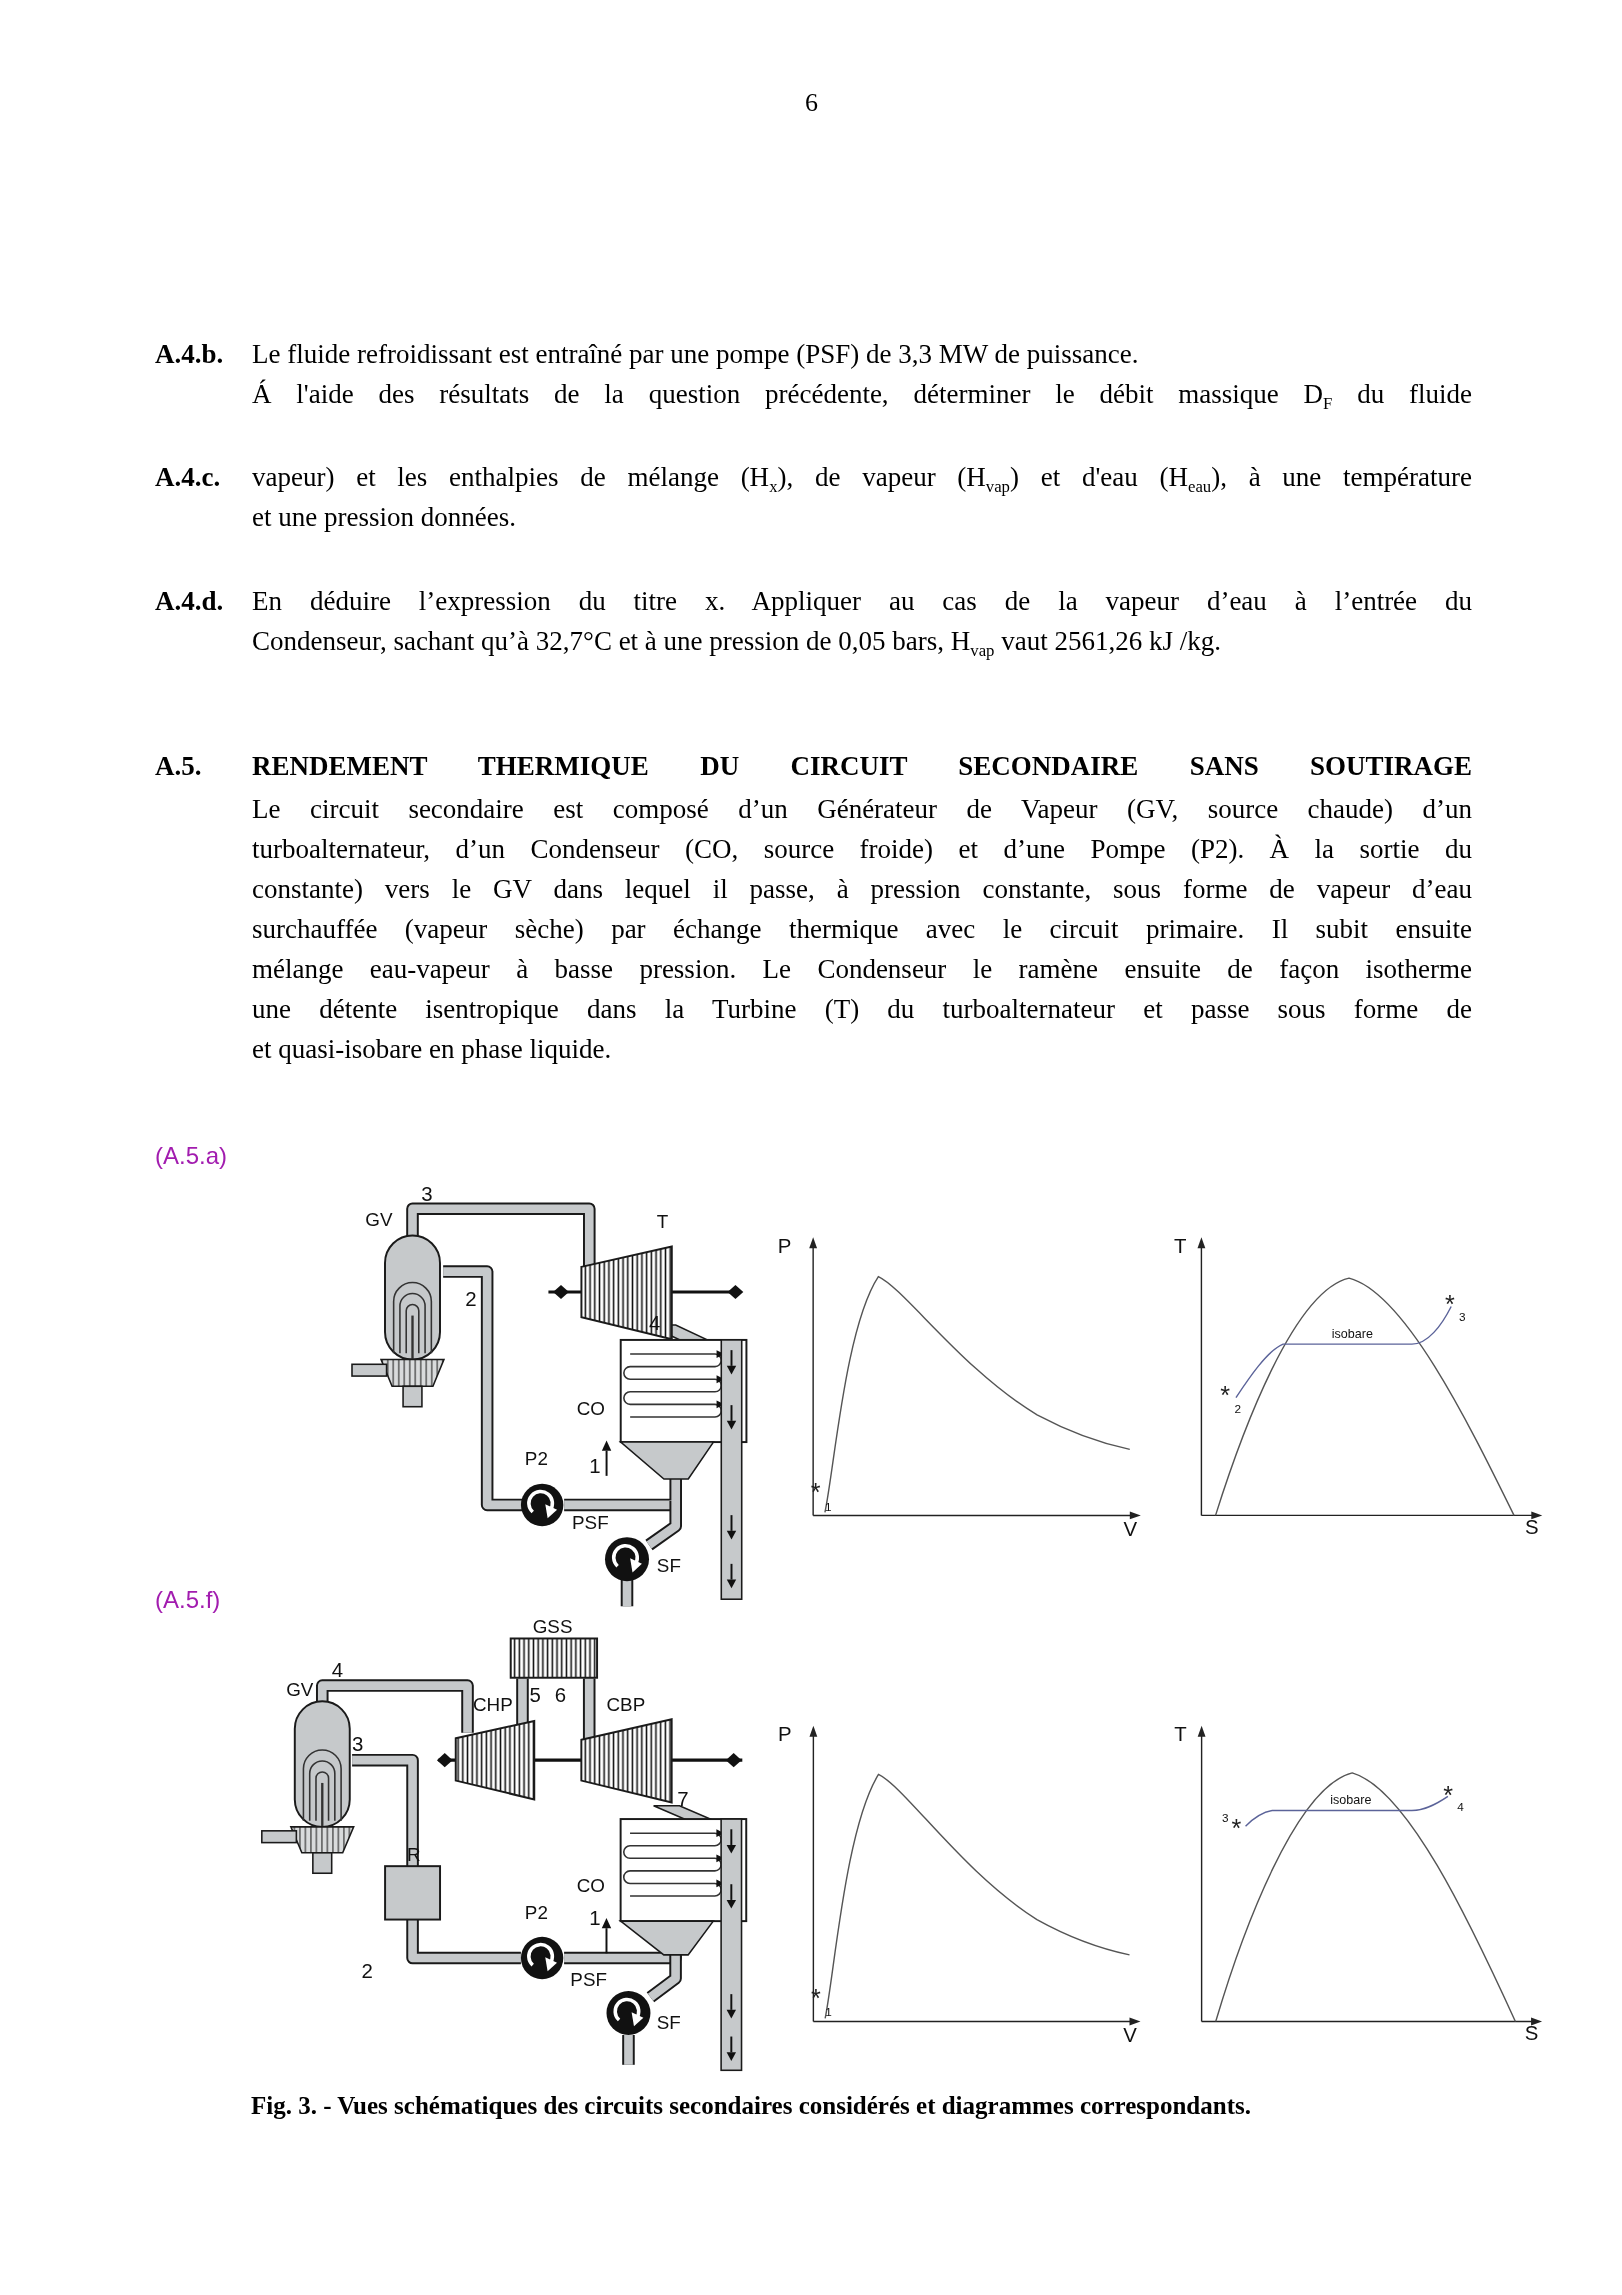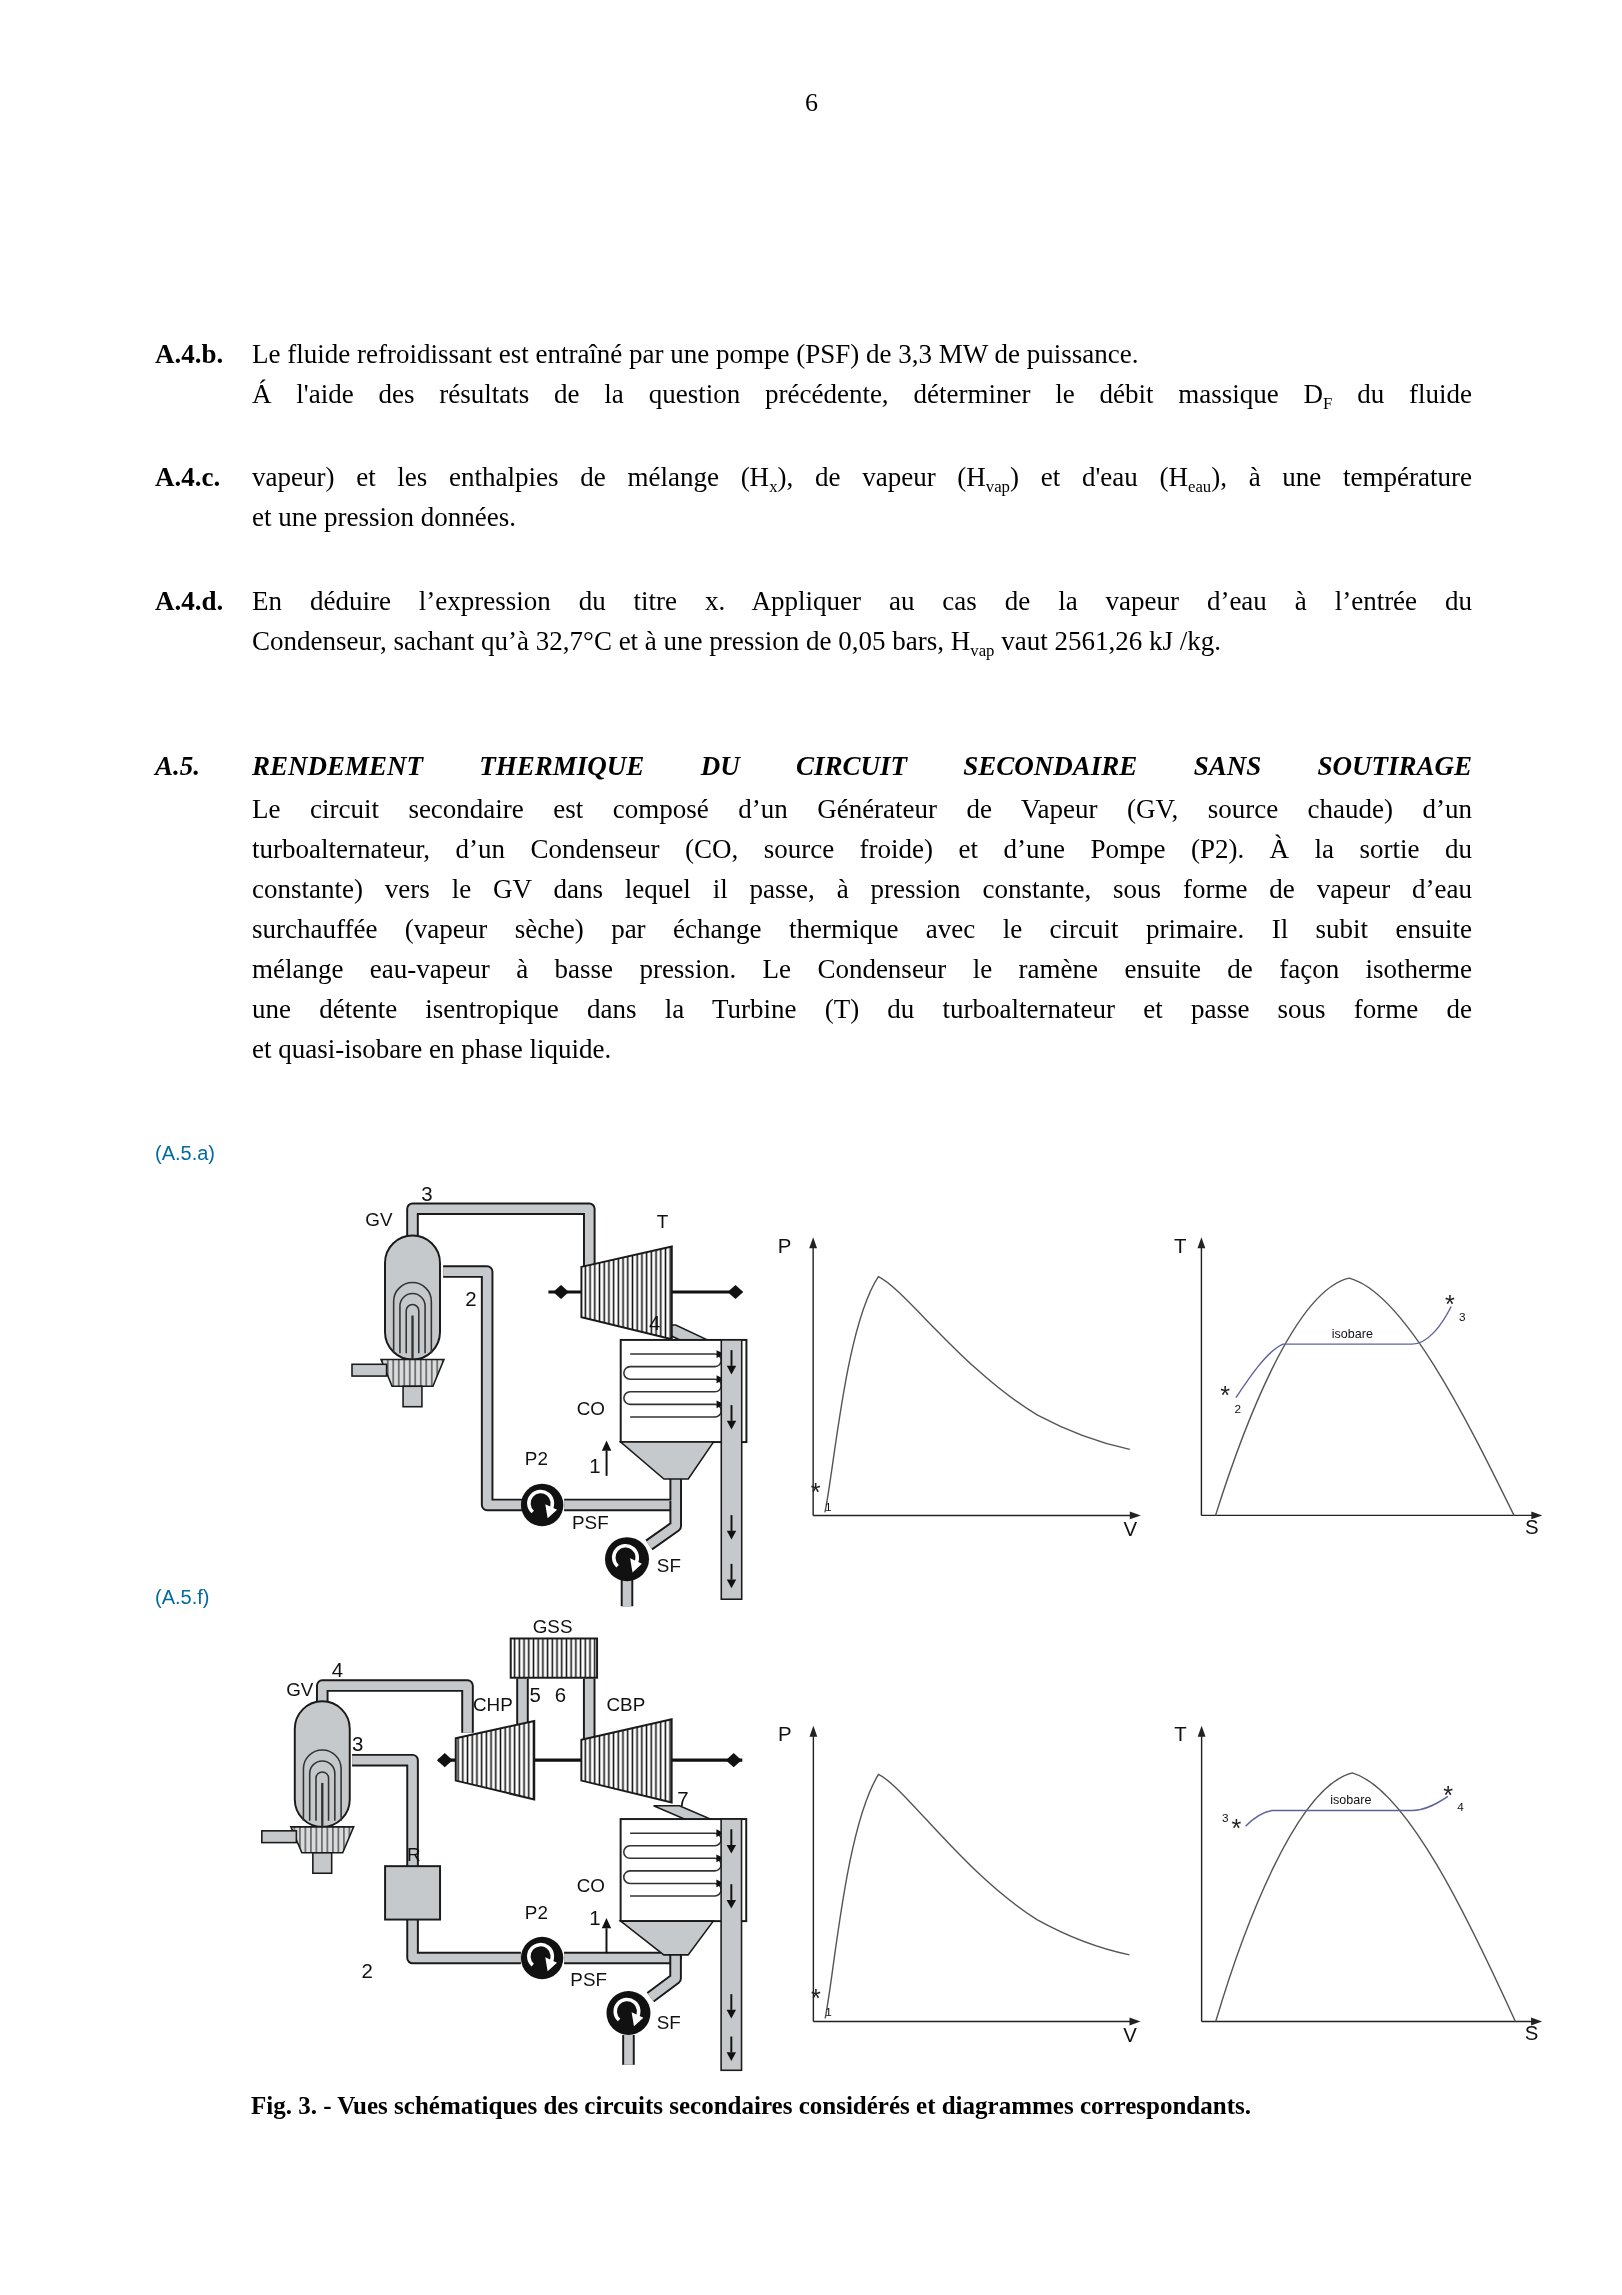--- a/index.html
+++ b/index.html
@@ -9,22 +9,22 @@
     font-family:"Liberation Serif", serif; color:#000;
     overflow:hidden;
   }
   .pagenum { position:absolute; top:88px; left:0; width:100%; text-align:center; font-size:26px; }
   .textblock { position:absolute; left:155px; width:1317px; font-size:27px; line-height:40px; }
   .qblock { padding-left:97px; }
   .qlabel { position:absolute; left:0; top:0; font-weight:bold; }
   .line  { text-align:left; }
   .jline { text-align:justify; text-align-last:justify; }
   sub { font-size:0.62em; line-height:0; }
-  .heading { font-weight:bold;font-style:italic; }
-  .figlabel { position:absolute; font-family:"Liberation Sans", sans-serif; font-size:20px; color:#0369a1; }
+  .heading { font-weight:bold; }
+  .figlabel { position:absolute; font-family:"Liberation Sans", sans-serif; font-size:24px; color:#a21caf; }
   .caption { position:absolute; left:251px; width:1225px; font-size:25px; font-weight:bold; }
   svg { position:absolute; overflow:visible; }
   svg text { font-family:"Liberation Sans", sans-serif; fill:#111; }
   .lab24 { font-size:24px; }
   .lab26 { font-size:26px; }
   .lab16 { font-size:16px; }
   .lab15 { font-size:15px; }
   .star  { font-size:32px; fill:#222; }
   .pipe-o { fill:none; stroke:#1a1a1a; stroke-width:16; stroke-linejoin:round; }
   .pipe-i { fill:none; stroke:#c6c9cb; stroke-width:11; stroke-linejoin:round; }

